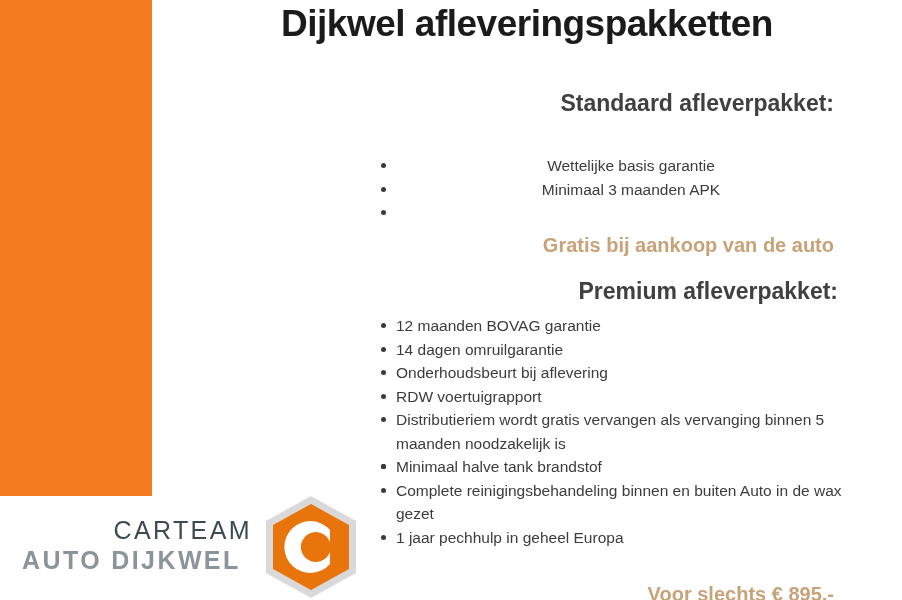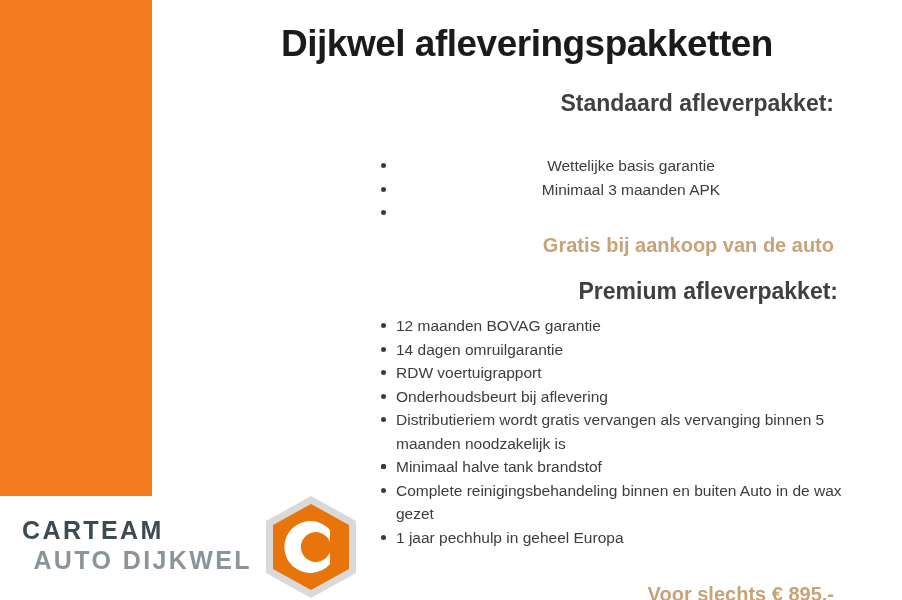--- a/index.html
+++ b/index.html
@@ -26,21 +26,21 @@
     left: 0;
     top: 0;
     width: 152px;
     height: 496px;
     background: #f47b20;
   }
   
   .main-title {
     position: absolute;
     left: 152px;
-    top: 24px;
+    top: 4px;
     width: 750px;
     text-align: center;
     font-size: 37px;
     font-weight: bold;
     color: #1b1b1b;
     letter-spacing: -0.5px;
     line-height: 1.1;
   }
   
   .section-heading {
@@ -110,32 +110,32 @@
   }
   
   .brand {
     position: absolute;
     left: 22px;
     top: 516px;
     width: 230px;
   }
   .brand-line1 {
     font-size: 25px;
-    font-weight: bold;
+    font-weight: normal;
     color: #3d4a52;
     letter-spacing: 2.4px;
-    text-align: left;
+    text-align: right;
     line-height: 1.18;
   }
   .brand-line2 {
     font-size: 25px;
     font-weight: bold;
     color: #8b9499;
     letter-spacing: 2.4px;
-    text-align: right;
+    text-align: left;
     line-height: 1.18;
   }
   
   .logo {
     position: absolute;
     left: 256px;
     top: 492px;
     width: 110px;
     height: 110px;
   }
@@ -157,22 +157,22 @@
     <li><span class="dot"></span></li>
   </ul>
 
   <div class="tagline tagline-std">Gratis bij aankoop van de auto</div>
 
   <div class="section-heading prem-heading">Premium afleverpakket:</div>
 
   <ul class="bullets prem-list">
     <li><span class="dot"></span><span>12 maanden BOVAG garantie</span></li>
     <li><span class="dot"></span><span>14 dagen omruilgarantie</span></li>
+    <li><span class="dot"></span><span>Onderhoudsbeurt bij aflevering</span></li>
     <li><span class="dot"></span><span>RDW voertuigrapport</span></li>
-    <li><span class="dot"></span><span>Onderhoudsbeurt bij aflevering</span></li>
     <li><span class="dot"></span><span>Distributieriem wordt gratis vervangen als vervanging binnen 5 maanden noodzakelijk is</span></li>
     <li><span class="dot"></span></li>
     <li><span class="dot"></span></li>
     <li><span class="dot"></span><span>Minimaal halve tank brandstof</span></li>
     <li><span class="dot"></span><span>Complete reinigingsbehandeling binnen en buiten Auto in de wax gezet</span></li>
     <li><span class="dot"></span><span>1 jaar pechhulp in geheel Europa</span></li>
   </ul>
 
   <div class="tagline tagline-prem">Voor slechts € 895,-</div>
 

